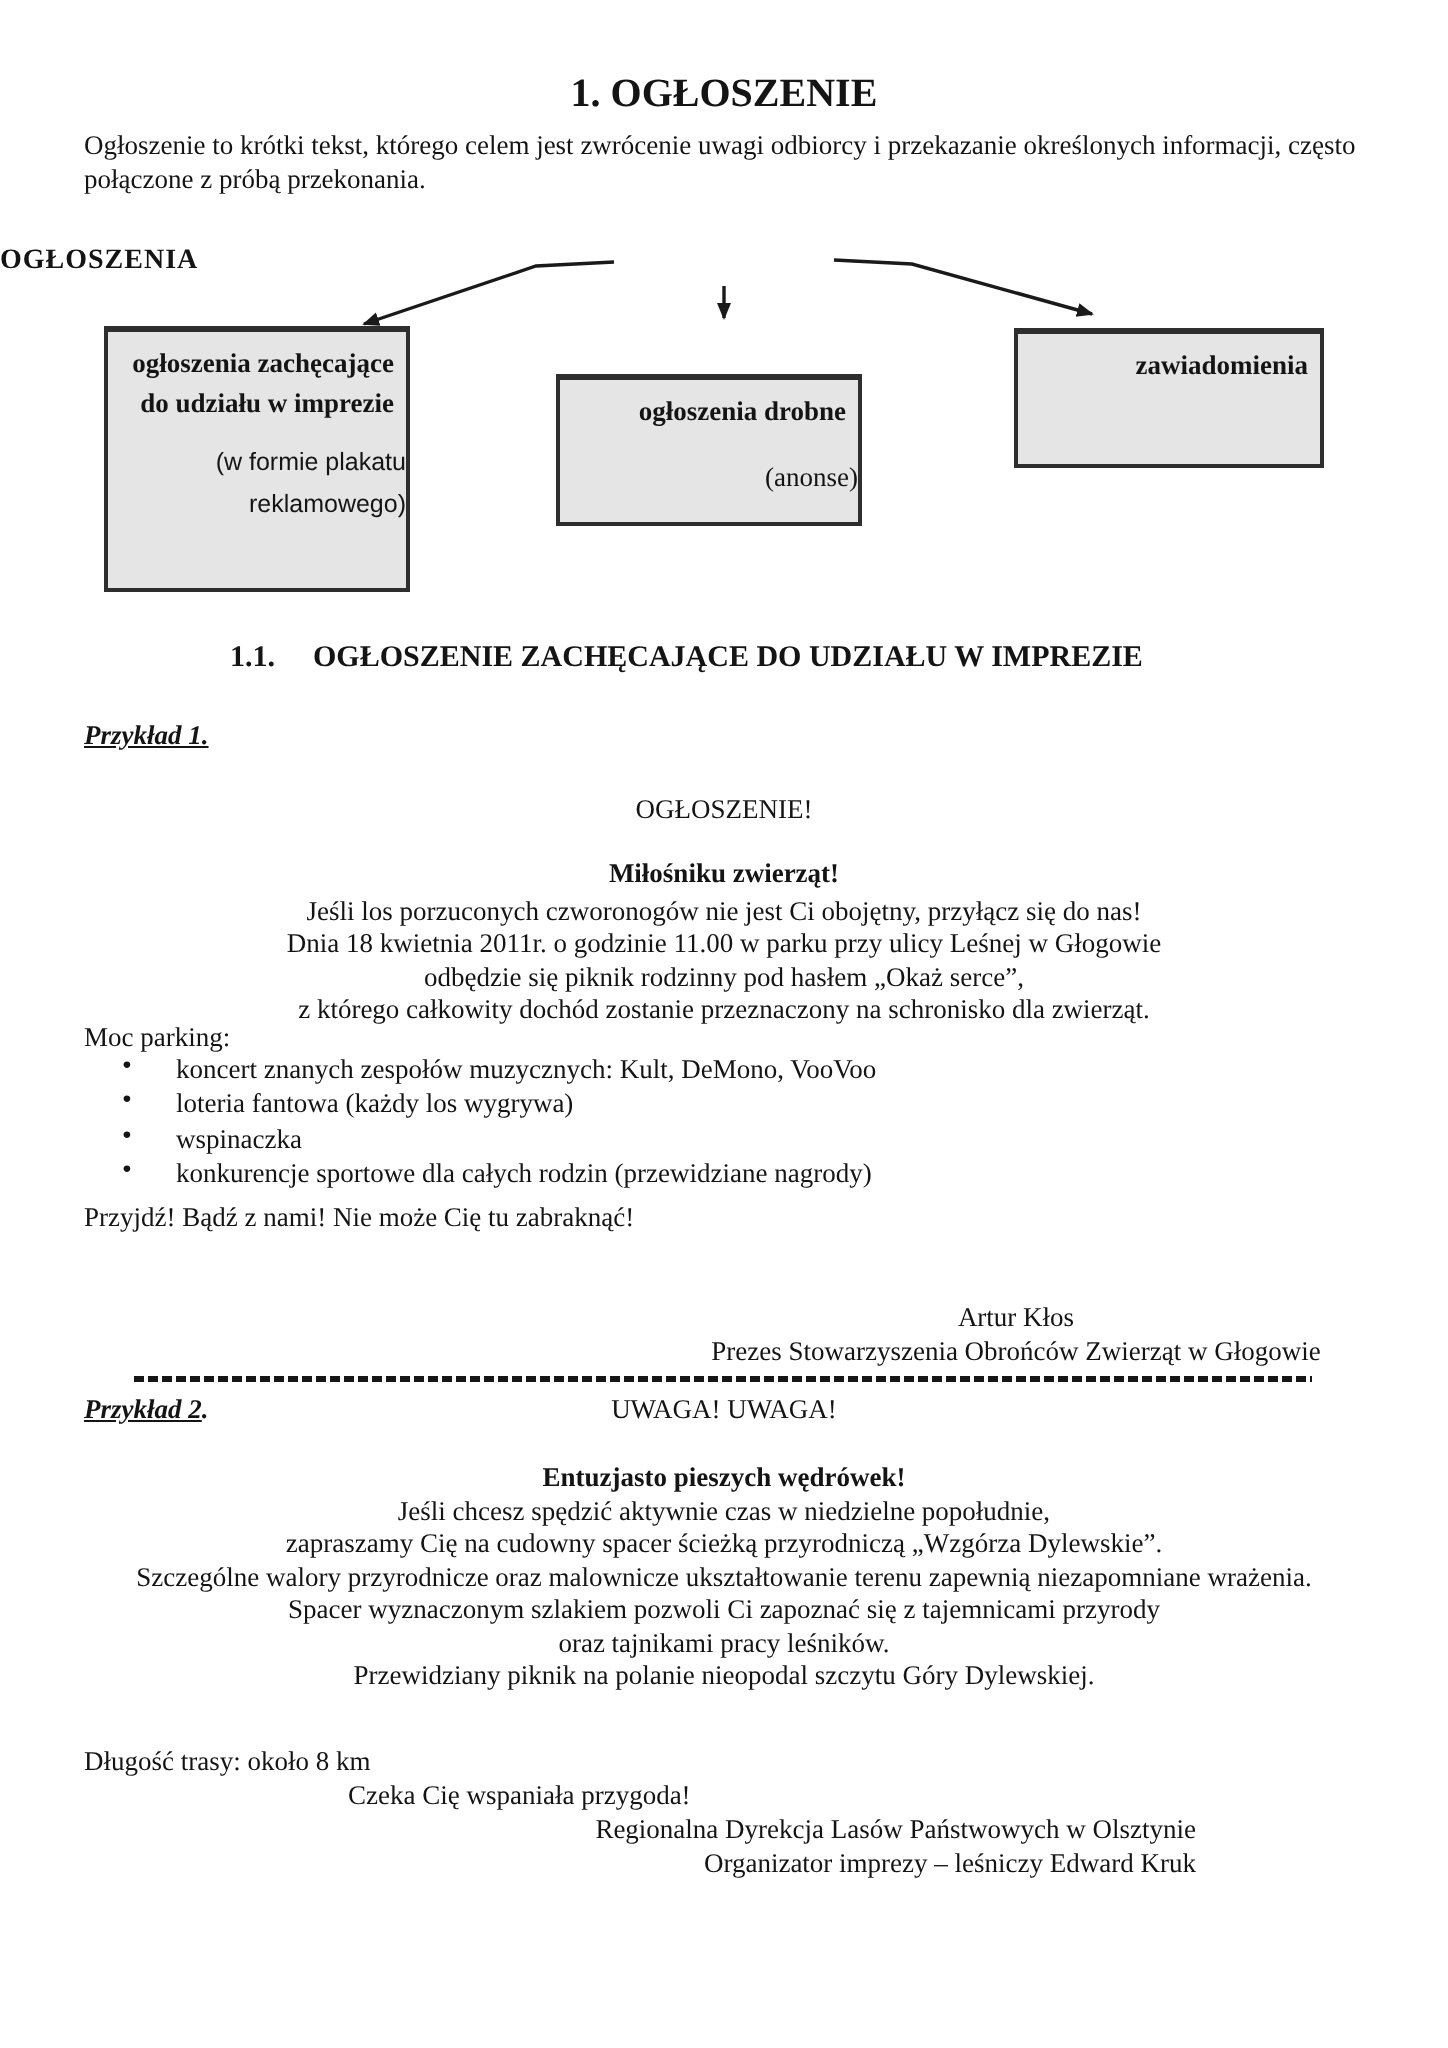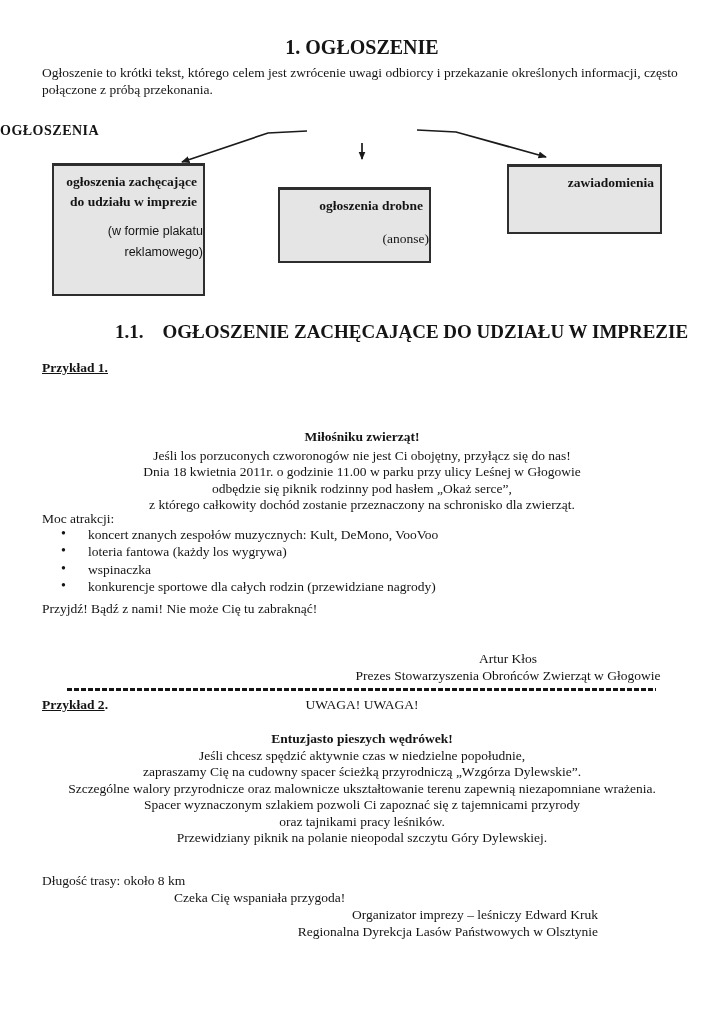--- a/index.html
+++ b/index.html
@@ -40,25 +40,25 @@
   .dbox-title{font-weight:bold;line-height:20px;padding:6px 6px 0 6px;}
   .dbox-sub{line-height:21px;margin-top:9px;}
   .sans{font-family:"Liberation Sans","DejaVu Sans",sans-serif;font-size:12.5px;}
   .box-left{left:52px;top:53px;width:153px;height:133px;}
   .box-mid{left:278px;top:53px;width:153px;height:76px;margin-top:24px;}
   .box-right{left:507px;top:54px;width:155px;height:70px;}
   .box-mid .dbox-sub{margin-top:12px;font-size:13.5px;}
   
   .section-heading{
     top:321px;left:115px;
-    font-size:19px;font-weight:bold;margin:0;
+    font-size:15px;font-weight:bold;margin:0;
     display:flex;gap:19px;white-space:nowrap;
   }
   .ex-label{
-    font-weight:bold;
+    font-weight:bold;font-style:italic;
     left:42px;
   }
   .ex-label .u{text-decoration:underline;}
   .ex1-label{top:360px;}
   .ex2-label{top:697px;}
   .ex-header{left:0;width:724px;text-align:center;}
   .ex1-header{top:397px;}
   .ex2-header{top:697px;}
   .salutation{left:0;width:724px;text-align:center;font-weight:bold;font-family:Liberation Serif, serif;}
   .ex1-salutation{top:429px;}
@@ -119,31 +119,32 @@
     </div>
   </div>
 
   <h2 class="abs section-heading">
     <span>1.1.</span>
     <span>OGŁOSZENIE ZACHĘCAJĄCE DO UDZIAŁU W IMPREZIE</span>
   </h2>
 
   <div class="abs ex-label ex1-label"><span class="u">Przykład 1.</span><span></span></div>
 
+  <div class="abs ex-header ex1-header">OGŁOSZENIE!</div>
 
   <div class="abs salutation ex1-salutation">Miłośniku zwierząt!</div>
 
   <div class="abs body-lines ex1-lines">
     <div>Jeśli los porzuconych czworonogów nie jest Ci obojętny, przyłącz się do nas!</div>
     <div>Dnia 18 kwietnia 2011r. o godzinie 11.00 w parku przy ulicy Leśnej w Głogowie</div>
     <div>odbędzie się piknik rodzinny pod hasłem „Okaż serce”,</div>
     <div>z którego całkowity dochód zostanie przeznaczony na schronisko dla zwierząt.</div>
   </div>
 
-  <div class="abs moc-label">Moc atrakcji:</div>
+  <div class="abs moc-label">Moc parking:</div>
 
   <ul class="abs bullet-list">
     <li><span class="bullet">•</span><span>koncert znanych zespołów muzycznych: Kult, DeMono, VooVoo</span></li>
     <li><span class="bullet">•</span><span>loteria fantowa (każdy los wygrywa)</span></li>
     <li><span class="bullet">•</span><span>wspinaczka</span></li>
     <li><span class="bullet">•</span><span>konkurencje sportowe dla całych rodzin (przewidziane nagrody)</span></li>
   </ul>
 
   <div class="abs ex1-closing">Przyjdź! Bądź z nami! Nie może Cię tu zabraknąć!</div>
 
@@ -166,17 +167,17 @@
     <div>Szczególne walory przyrodnicze oraz malownicze ukształtowanie terenu zapewnią niezapomniane wrażenia.</div>
     <div>Spacer wyznaczonym szlakiem pozwoli Ci zapoznać się z tajemnicami przyrody</div>
     <div>oraz tajnikami pracy leśników.</div>
     <div>Przewidziany piknik na polanie nieopodal szczytu Góry Dylewskiej.</div>
   </div>
 
   <div class="abs distance-line">Długość trasy: około 8 km</div>
   <div class="abs adventure-line">Czeka Cię wspaniała przygoda!</div>
 
   <div class="abs sig2">
+    <div>Regionalna Dyrekcja Lasów Państwowych w Olsztynie</div>
     <div>Organizator imprezy – leśniczy Edward Kruk</div>
-    <div>Regionalna Dyrekcja Lasów Państwowych w Olsztynie</div>
   </div>
 
 </div>
 
 </body></html>

